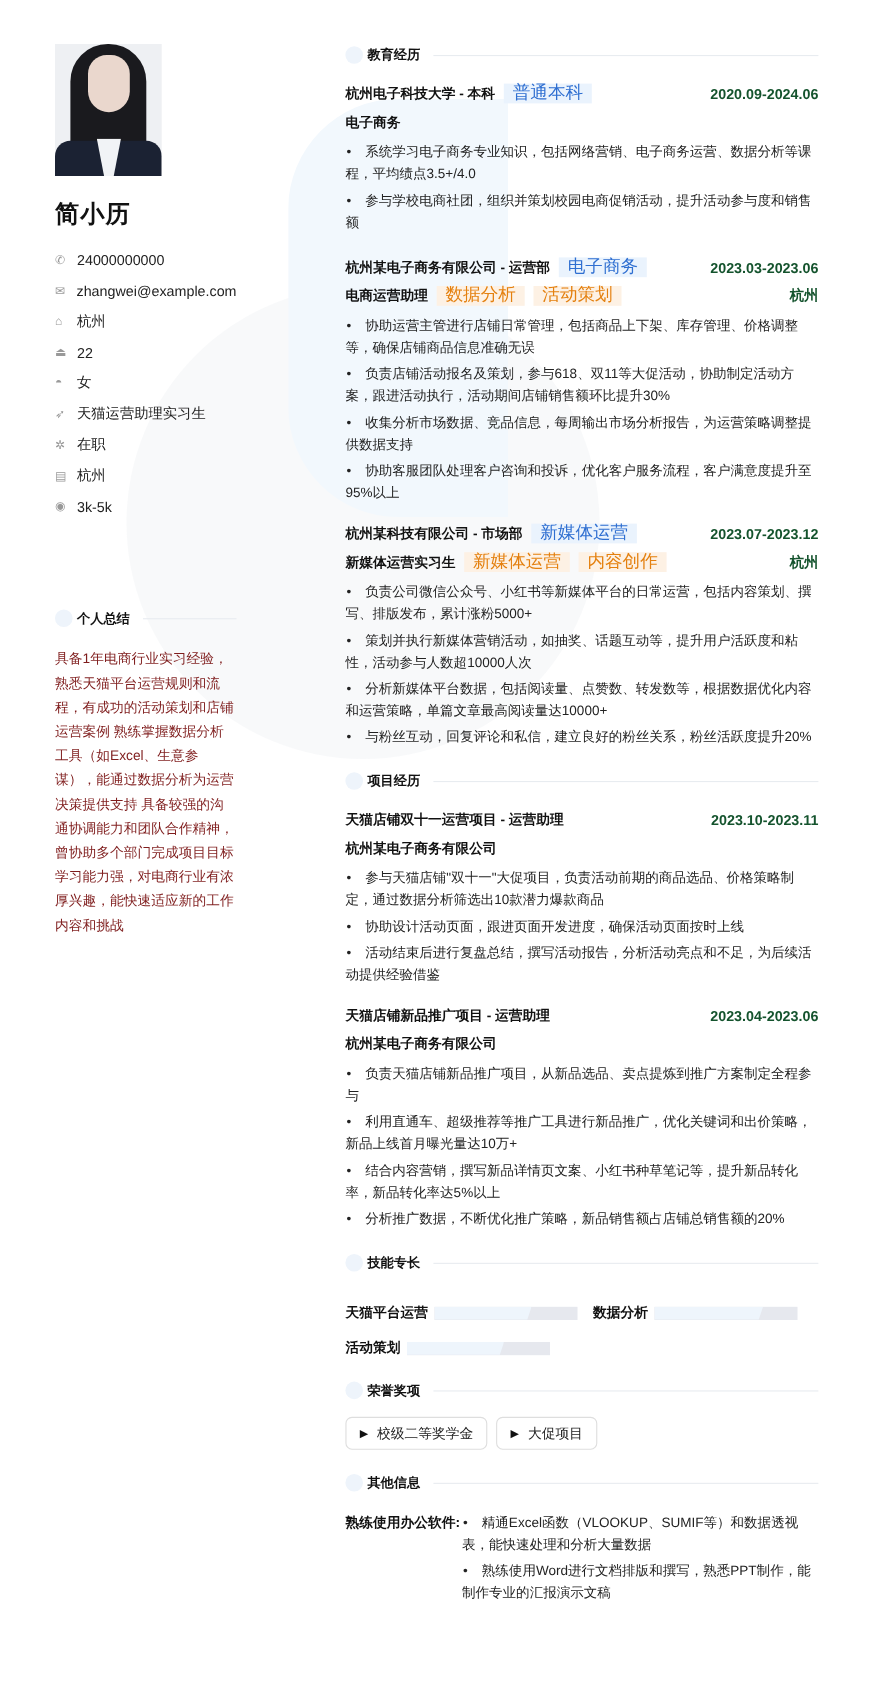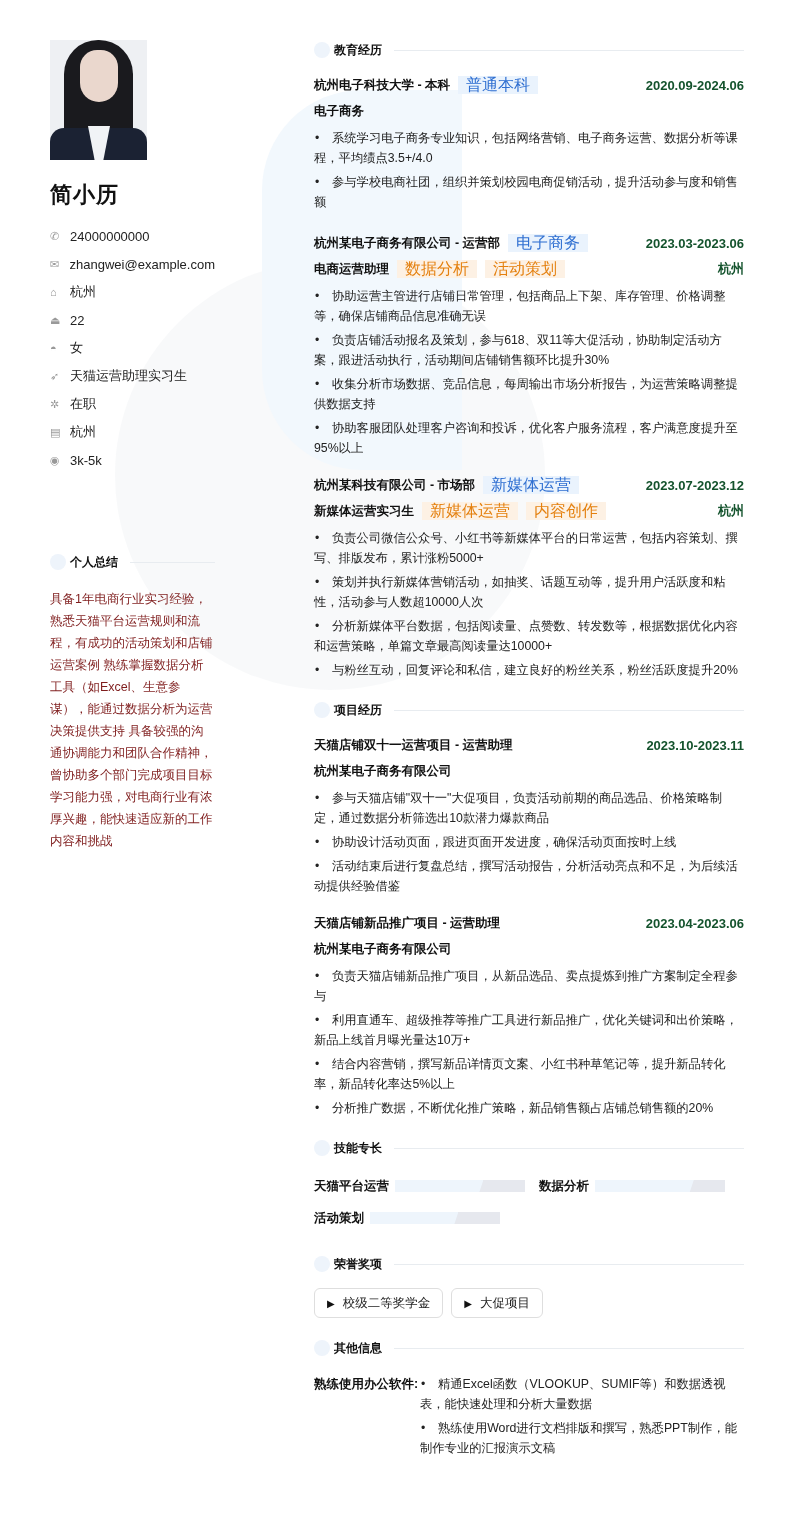--- a/index.html
+++ b/index.html
@@ -40,21 +40,21 @@
   .row .l { display: flex; align-items: center; font-size: 12.5px; font-weight: bold; color: #111; white-space: nowrap; }
   .row .r { font-size: 13px; font-weight: bold; color: #14532d; }
   .tag { display: inline-block; font-size: 16px; font-weight: normal; padding: 1px 8px; margin-left: 8px; line-height: 16px; }
   .tag.blue { color: #2f6fd1; background: #eaf3fd; }
   .tag.orange { color: #e4800f; background: #fdf1e4; }
   .bullets { list-style: none; margin-top: 4px; }
   .bullets li { font-size: 12.3px; line-height: 20px; color: #222; margin-bottom: 4px; position: relative; }
   .bullets li .b { display: inline-block; width: 18px; padding-left: 1px; }
 
   .skills { margin-top: 10px; }
-  .skill-row { display: flex; align-items: center; height: 32px; }
+  .skill-row { display: flex; align-items: flex-end; height: 32px; }
   .skill { display: flex; align-items: center; margin-right: 14px; }
   .skill .lbl { font-size: 12.5px; font-weight: bold; color: #111; margin-right: 6px; white-space: nowrap; }
   .skill .bar { position: relative; width: 130px; height: 12px; background: #e6e8ee; overflow: hidden; }
   .skill .bar .fill { position: absolute; left: 0; top: 0; height: 12px; background: #eef5fc; clip-path: polygon(0 0, 100% 0, calc(100% - 4px) 100%, 0 100%); }
 
   .awards { display: flex; margin-top: 12px; }
   .award { display: flex; align-items: center; height: 30px; padding: 0 12px; border: 1px solid #dedede; border-radius: 6px; font-size: 12.5px; color: #222; margin-right: 8px; background: #fff; }
   .award .tri { font-size: 10px; margin-right: 8px; color: #111; }
 
   .other { display: flex; margin-top: 14px; }

